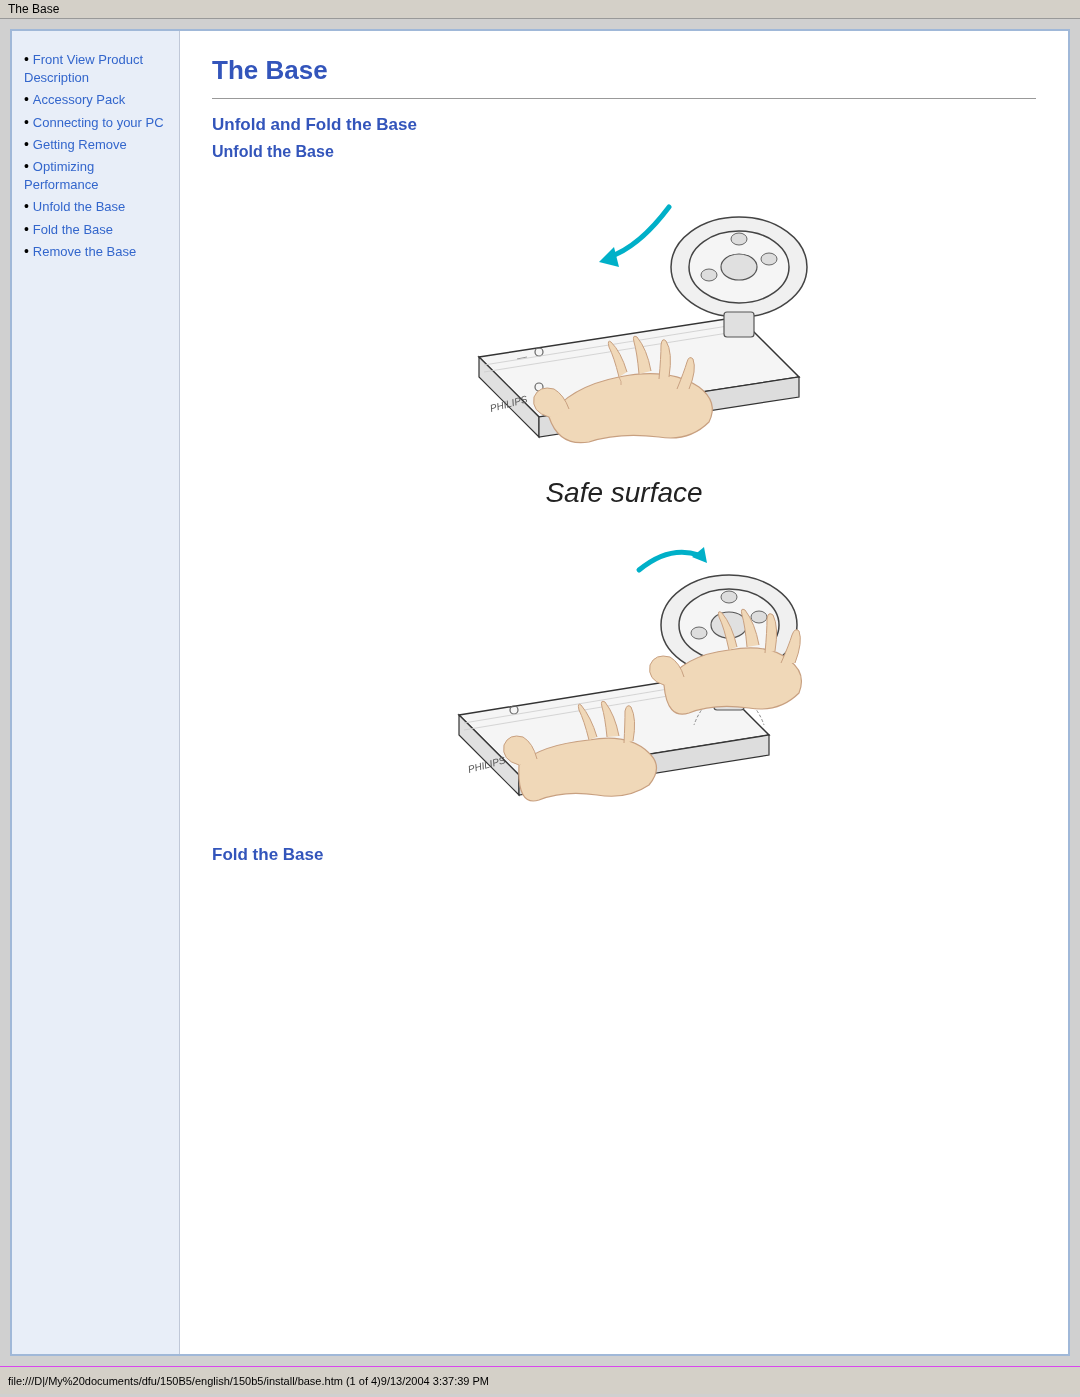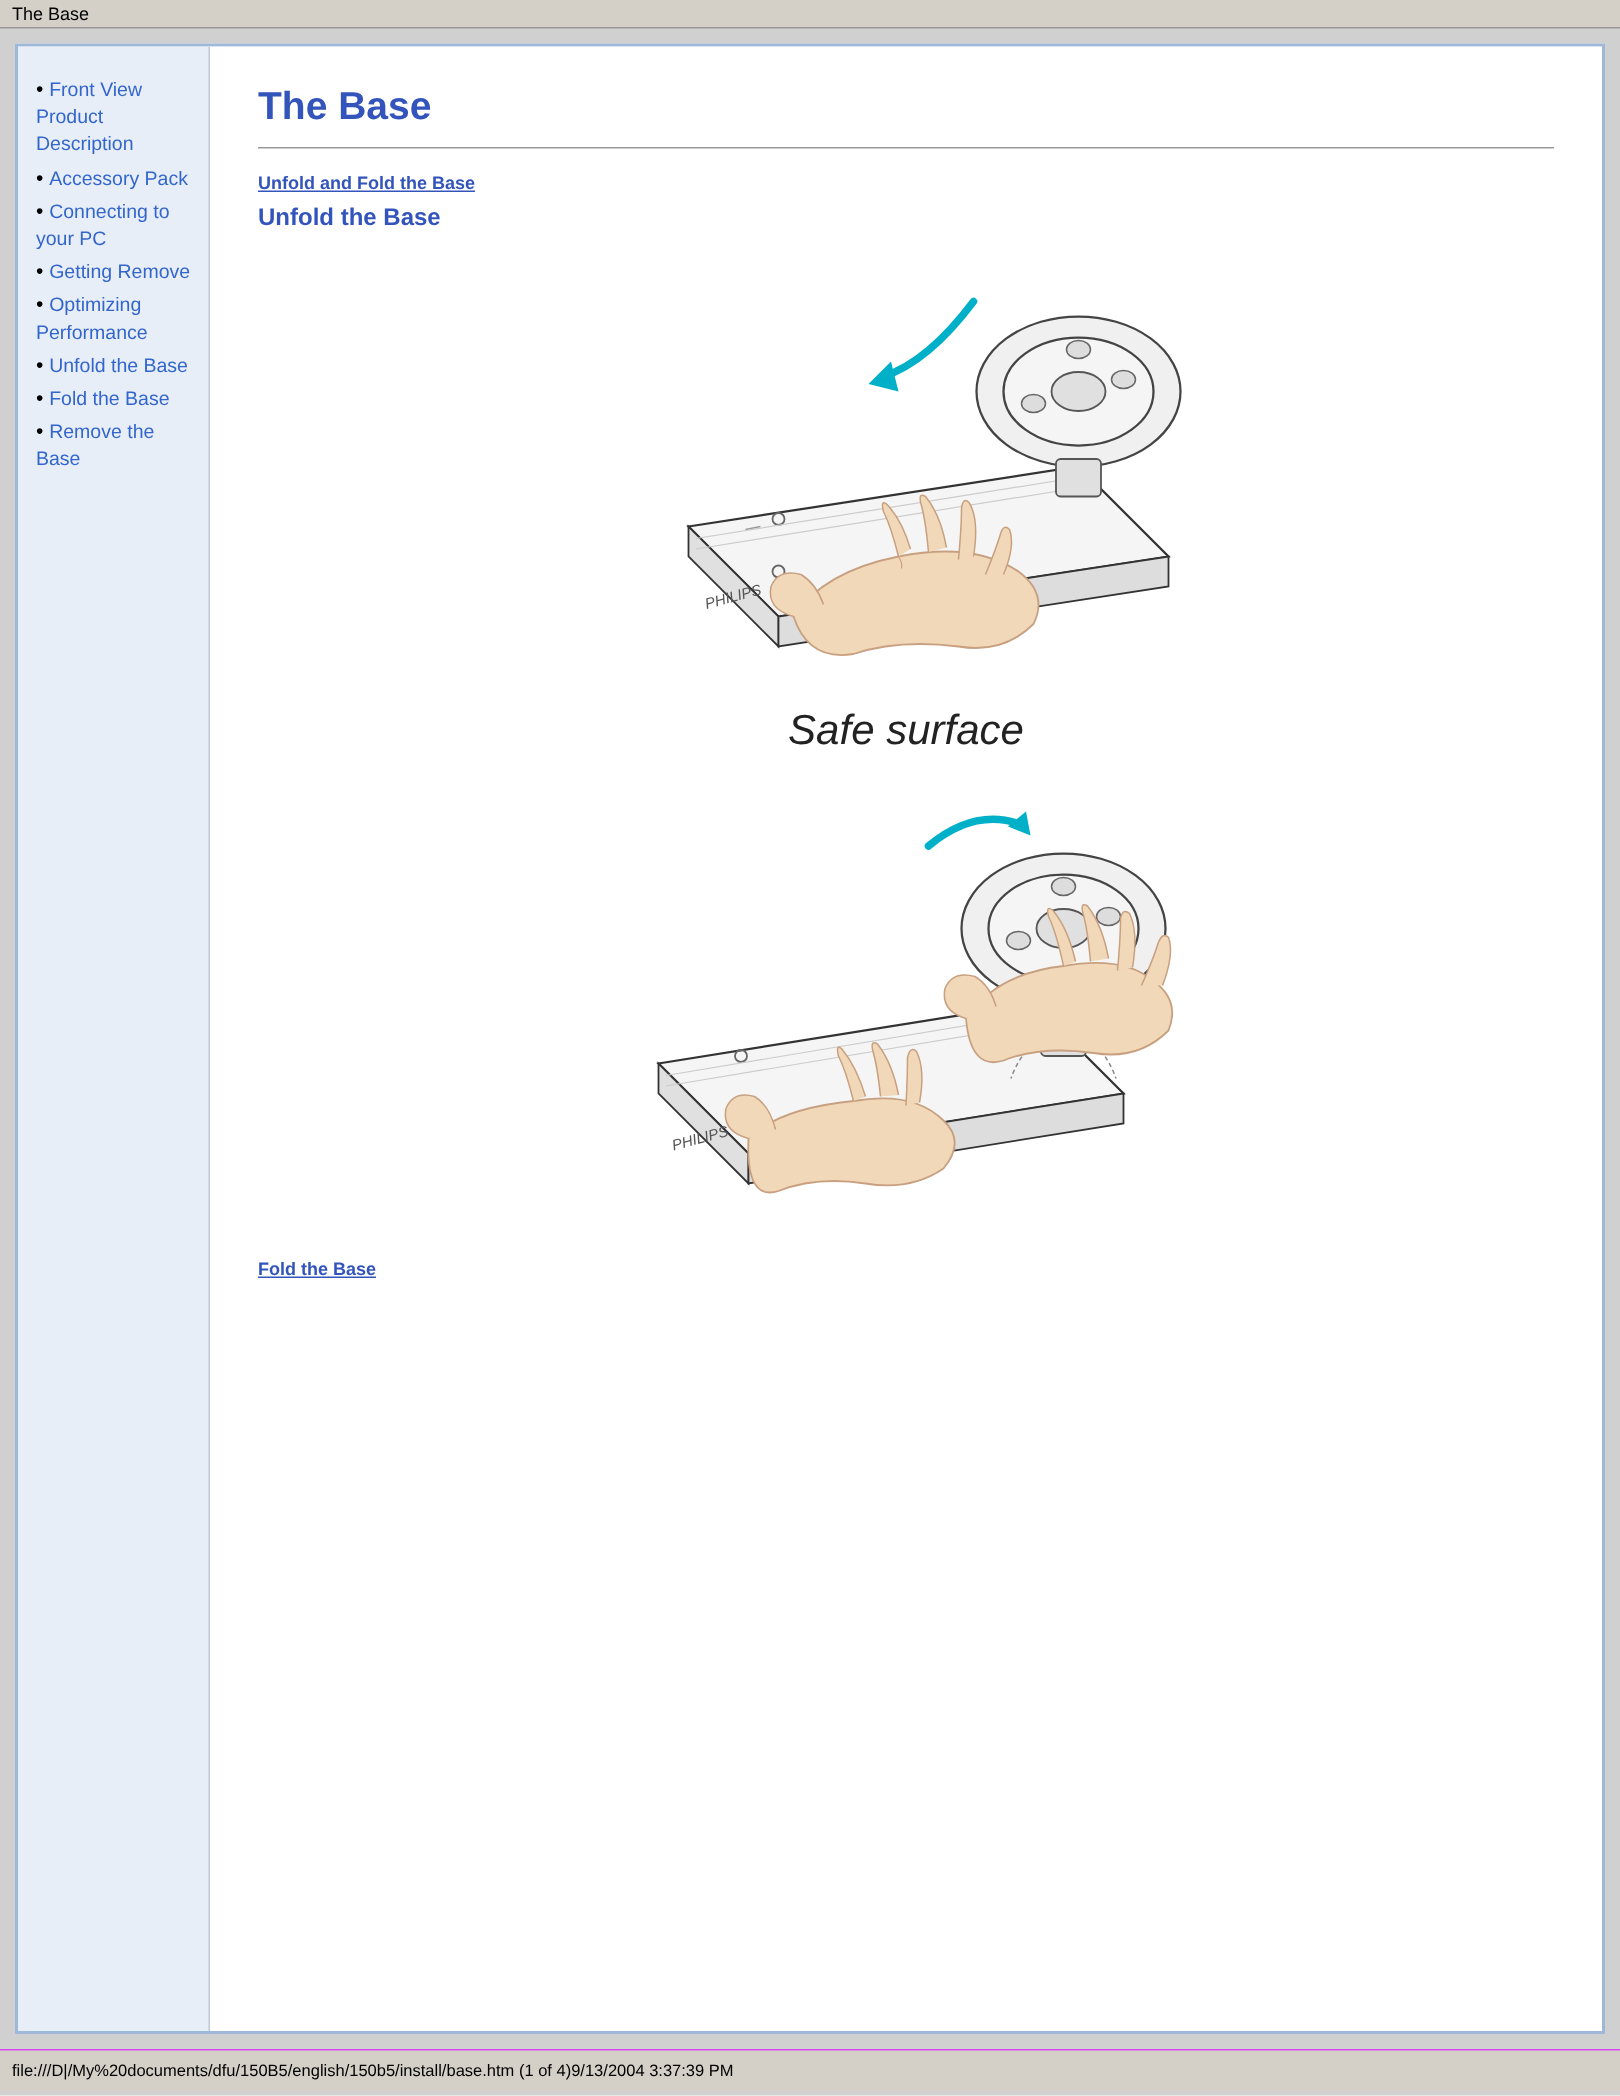--- a/index.html
+++ b/index.html
@@ -30,21 +30,21 @@
 
     .main-frame {
       background: #fff;
       border: 2px solid #a0b8d8;
       display: flex;
       flex: 1;
       overflow: hidden;
     }
 
     .sidebar {
-      width: 128px;
+      width: 168px;
       background: #e8eef8;
       border-right: 1px solid #c0c8d8;
       padding: 20px 12px;
       flex-shrink: 0;
     }
 
     .sidebar ul {
       list-style: none;
       padding: 0;
     }
@@ -80,24 +80,23 @@
     }
 
     .divider {
       border: none;
       border-top: 1px solid #999;
       margin-bottom: 16px;
     }
 
     .section-heading {
       color: #3355bb;
-      font-size: 12px;
+      font-size: 17px;
       font-weight: bold;
       margin-bottom: 8px;
-      text-decoration: underline;
     }
 
     .sub-heading {
       color: #3355bb;
       font-size: 16px;
       font-weight: bold;
       margin-bottom: 16px;
     }
 
     .step-container {

